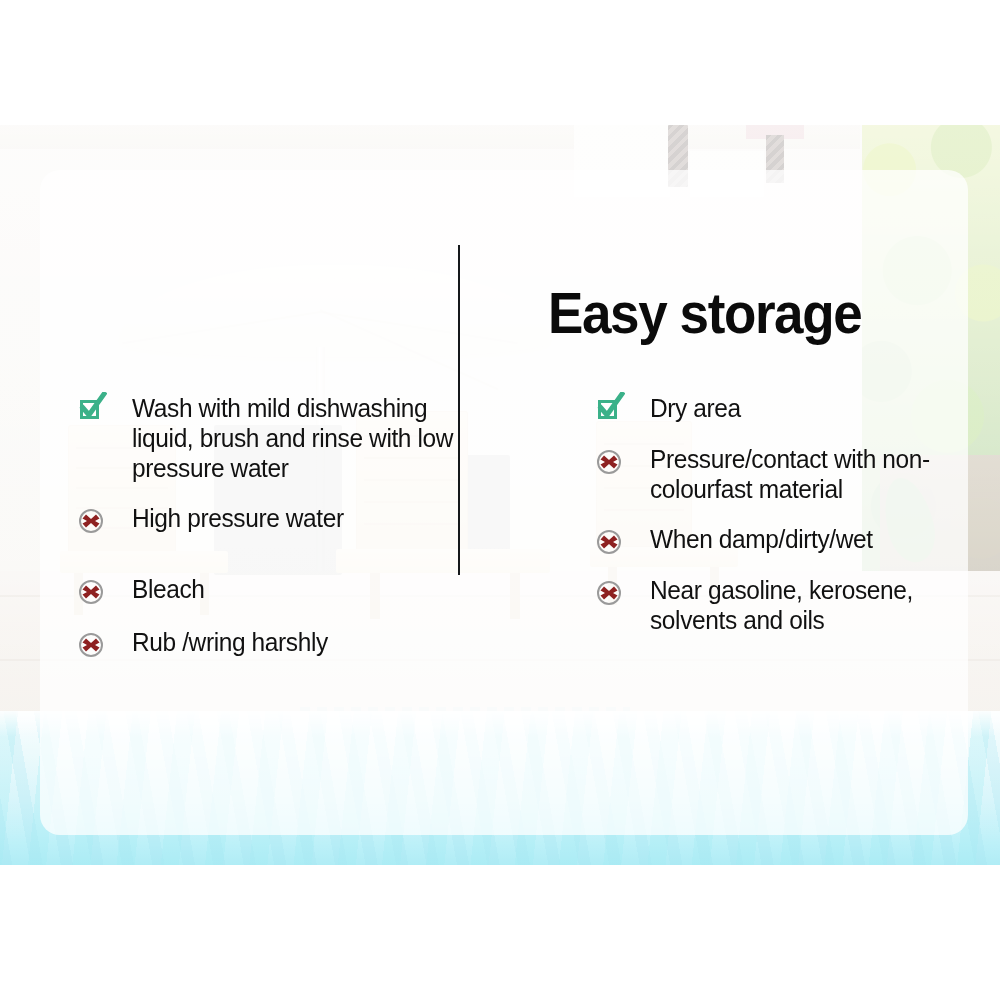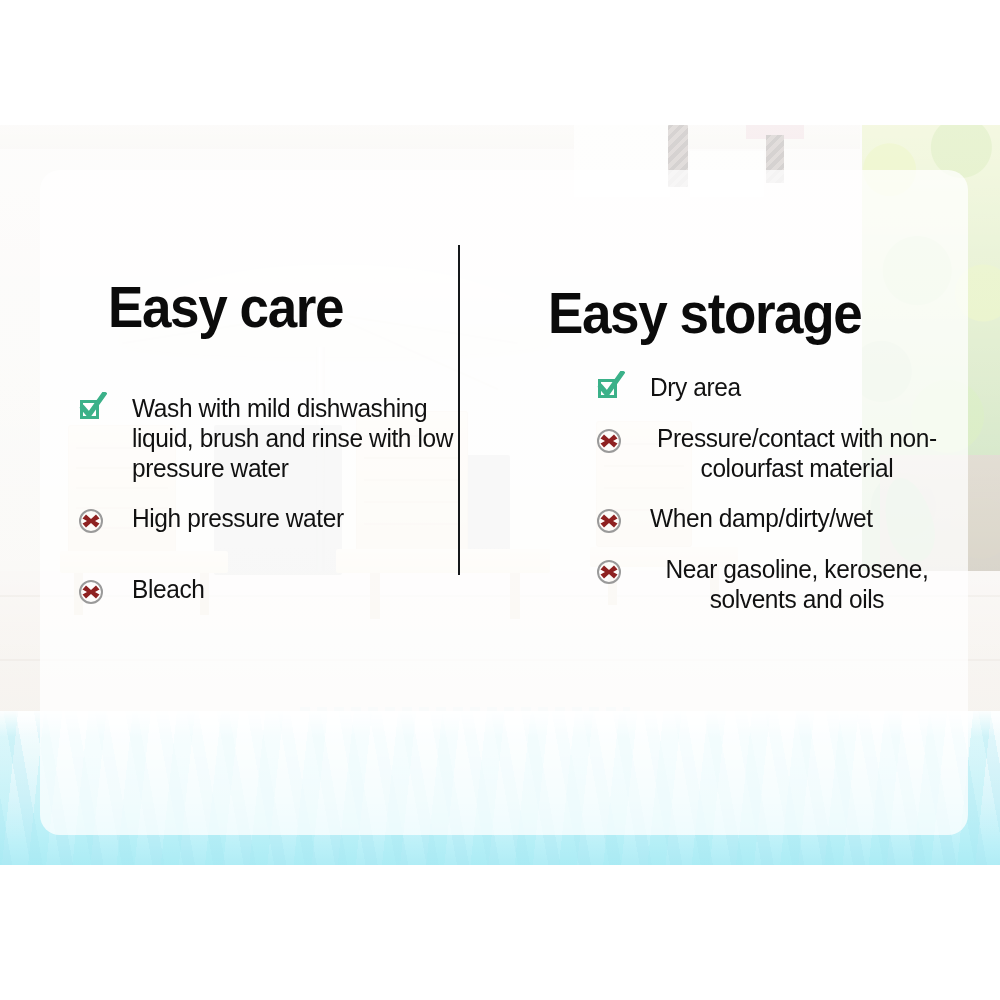--- a/index.html
+++ b/index.html
@@ -210,23 +210,20 @@
     <div class="ph-watertop"></div>
 
     <div class="photo-wash"></div>
     <div class="photo-wash2"></div>
   </div>
 
   <div class="card"></div>
 
   <div class="divider"></div>
 
-  <div class="heading-wrap" style="left:108px;top:278px;">
-    <div class="heading">Easy care</div>
-  </div>
   <ul class="list" style="left:78px;top:393px;width:390px;">
     <li class="item">
       <span class="icon ico-check">
         <span class="box"></span>
         <svg class="tick" viewBox="0 0 30 30">
           <path d="M6 16 L12 23 L27 2" fill="none" stroke="#3bb189" stroke-width="5" stroke-linecap="square"></path>
         </svg>
       </span>
       <span class="txt">Wash with mild dishwashing liquid, brush and rinse with low pressure water</span>
     </li>
@@ -241,26 +238,35 @@
     </li>
     <li class="item" style="margin-top:40px;">
       <span class="icon ico-x">
         <span class="ring"></span>
         <svg width="24" height="24" viewBox="0 0 24 24">
           <path d="M7 5.5 L12 10 L17 5.5 L20.5 9.5 L16 12 L20.5 14.5 L17 18.5 L12 14 L7 18.5 L3.5 14.5 L8 12 L3.5 9.5 Z" fill="#8e2121"></path>
         </svg>
       </span>
       <span class="txt">Bleach</span>
     </li>
+    <li class="item" style="margin-top:22px;">
+      <span class="icon ico-x">
+        <span class="ring"></span>
+        <svg width="24" height="24" viewBox="0 0 24 24">
+          <path d="M7 5.5 L12 10 L17 5.5 L20.5 9.5 L16 12 L20.5 14.5 L17 18.5 L12 14 L7 18.5 L3.5 14.5 L8 12 L3.5 9.5 Z" fill="#8e2121"></path>
+        </svg>
+      </span>
+      <span class="txt">Rub /wring harshly</span>
+    </li>
   </ul>
 
   <div class="heading-wrap" style="left:548px;top:284px;">
     <div class="heading">Easy storage</div>
   </div>
-  <ul class="list" style="left:596px;top:372px;width:360px;text-align:center;">
+  <ul class="list" style="left:596px;top:393px;width:360px;">
     <li class="item">
       <span class="icon ico-check">
         <span class="box"></span>
         <svg class="tick" viewBox="0 0 30 30">
           <path d="M6 16 L12 23 L27 2" fill="none" stroke="#3bb189" stroke-width="5" stroke-linecap="square"></path>
         </svg>
       </span>
       <span class="txt">Dry area</span>
     </li>
     <li class="item" style="margin-top:18px;">

